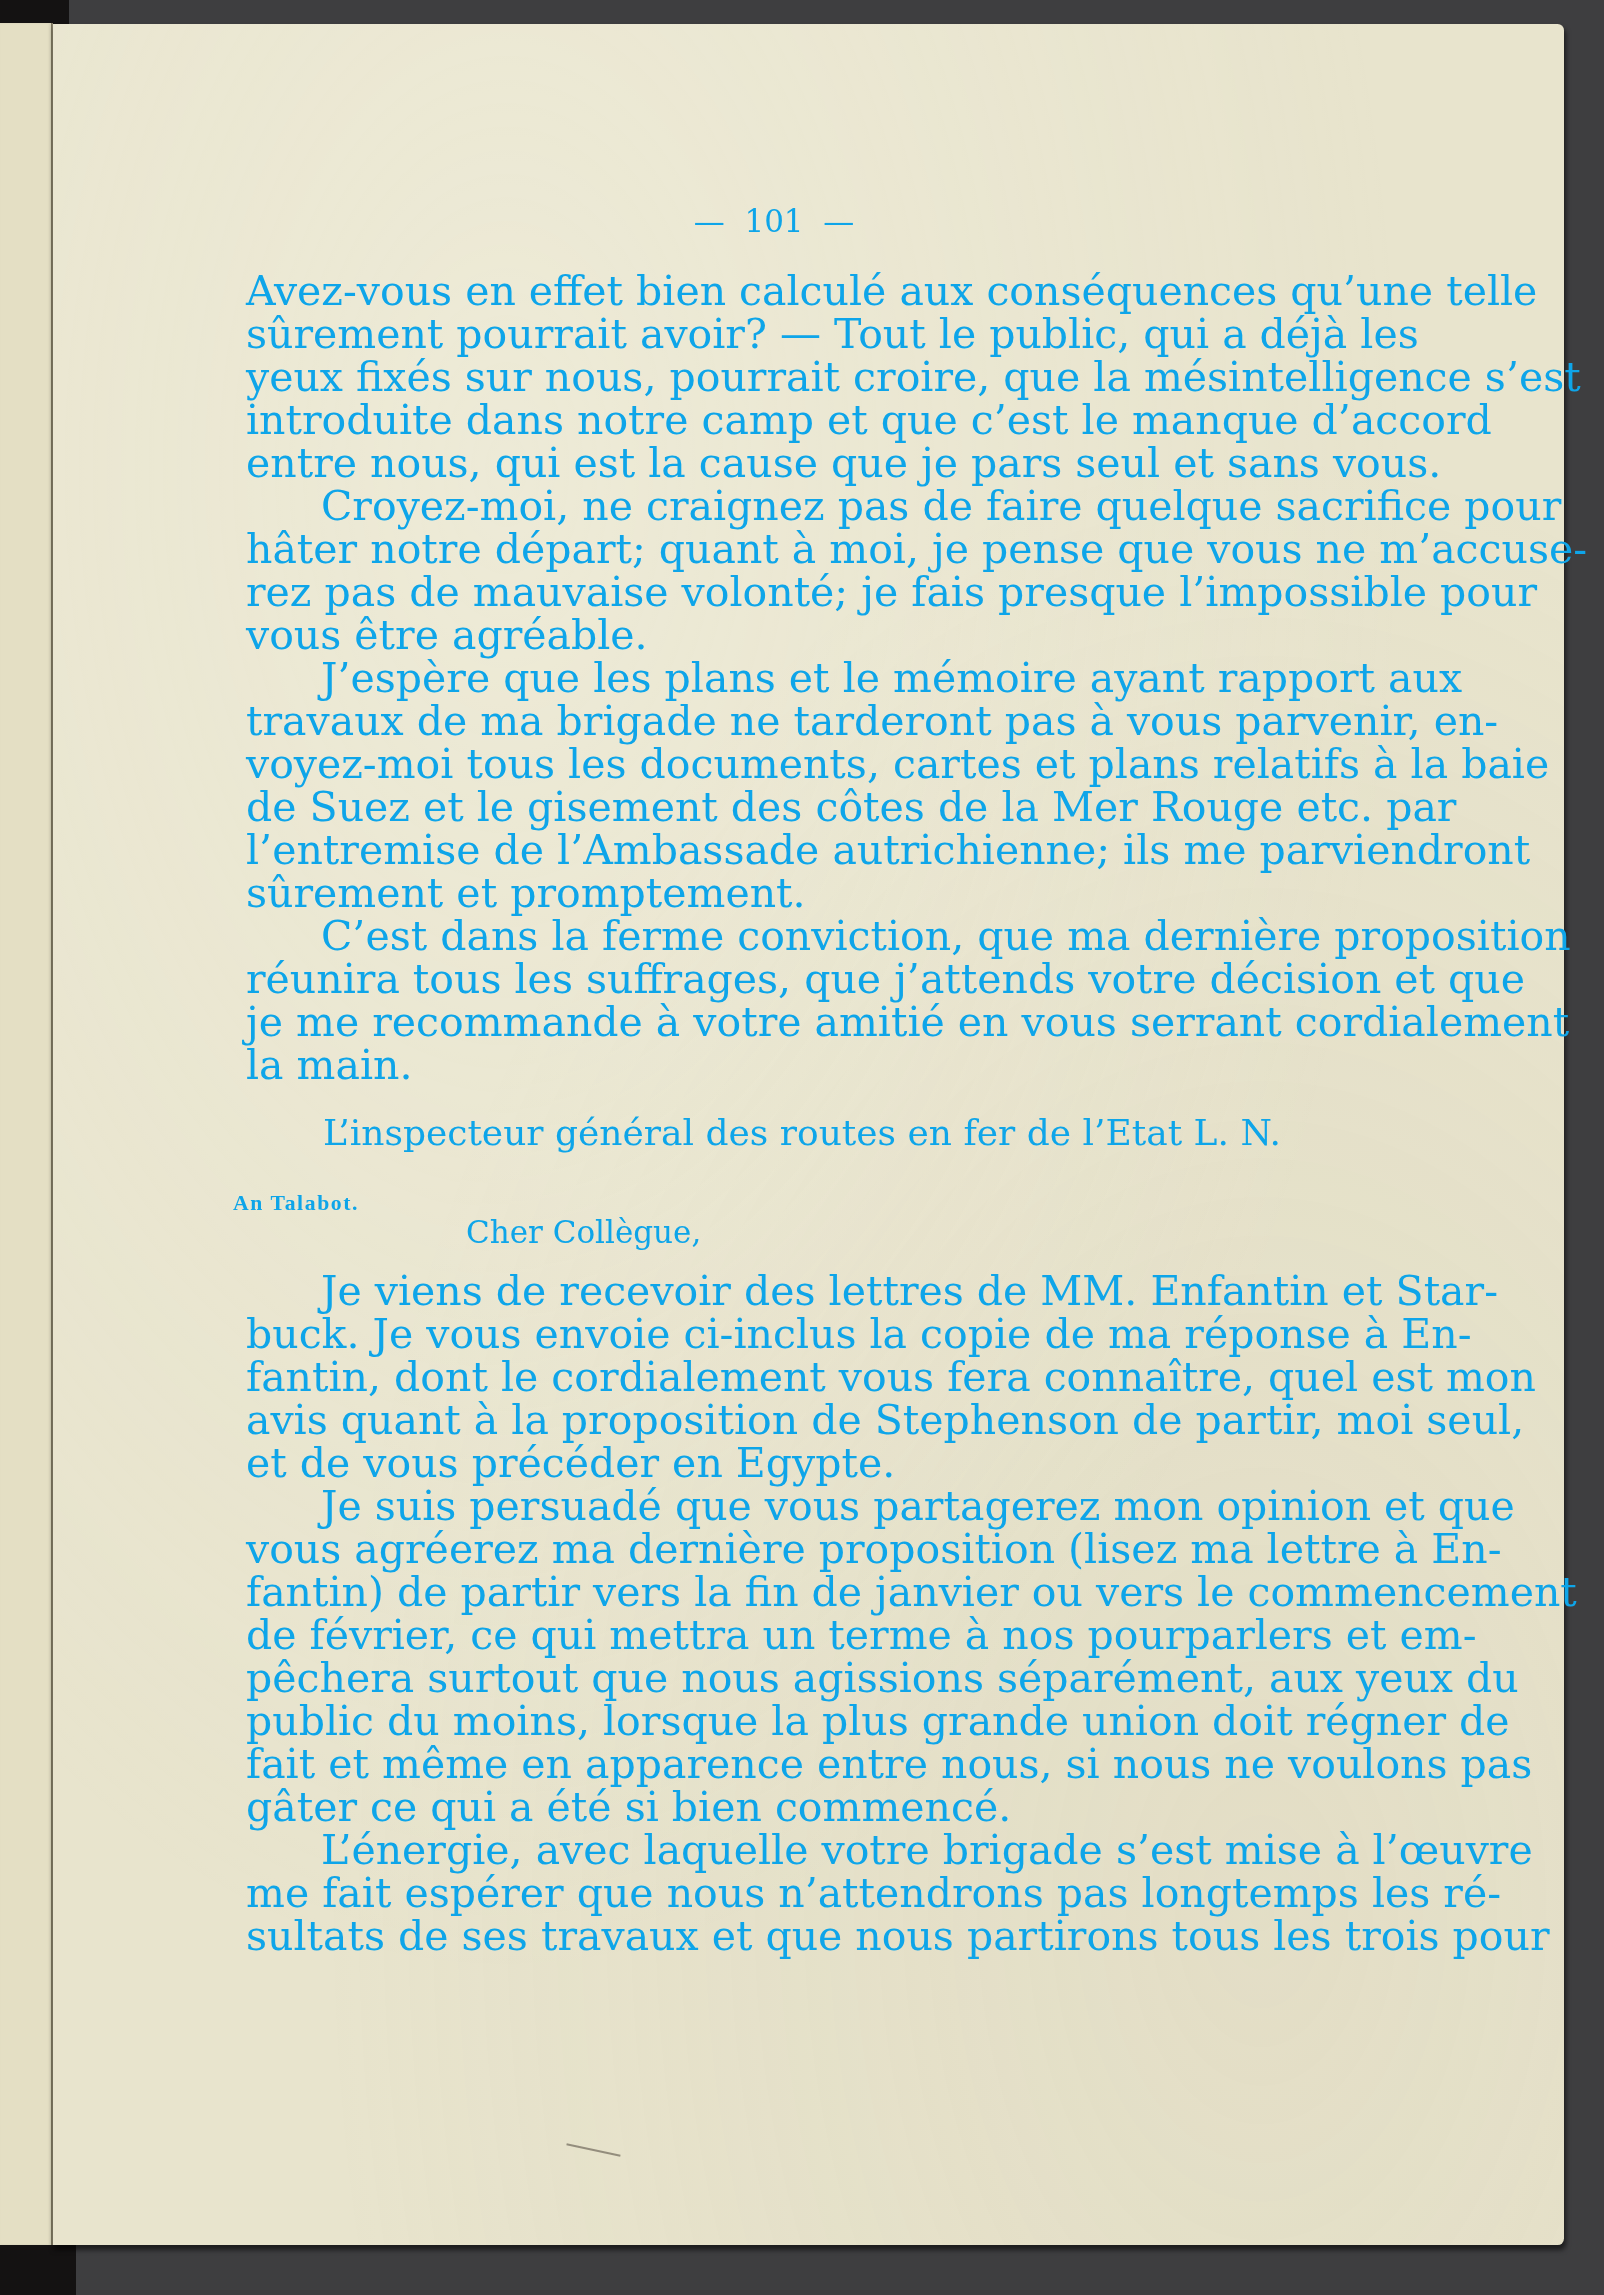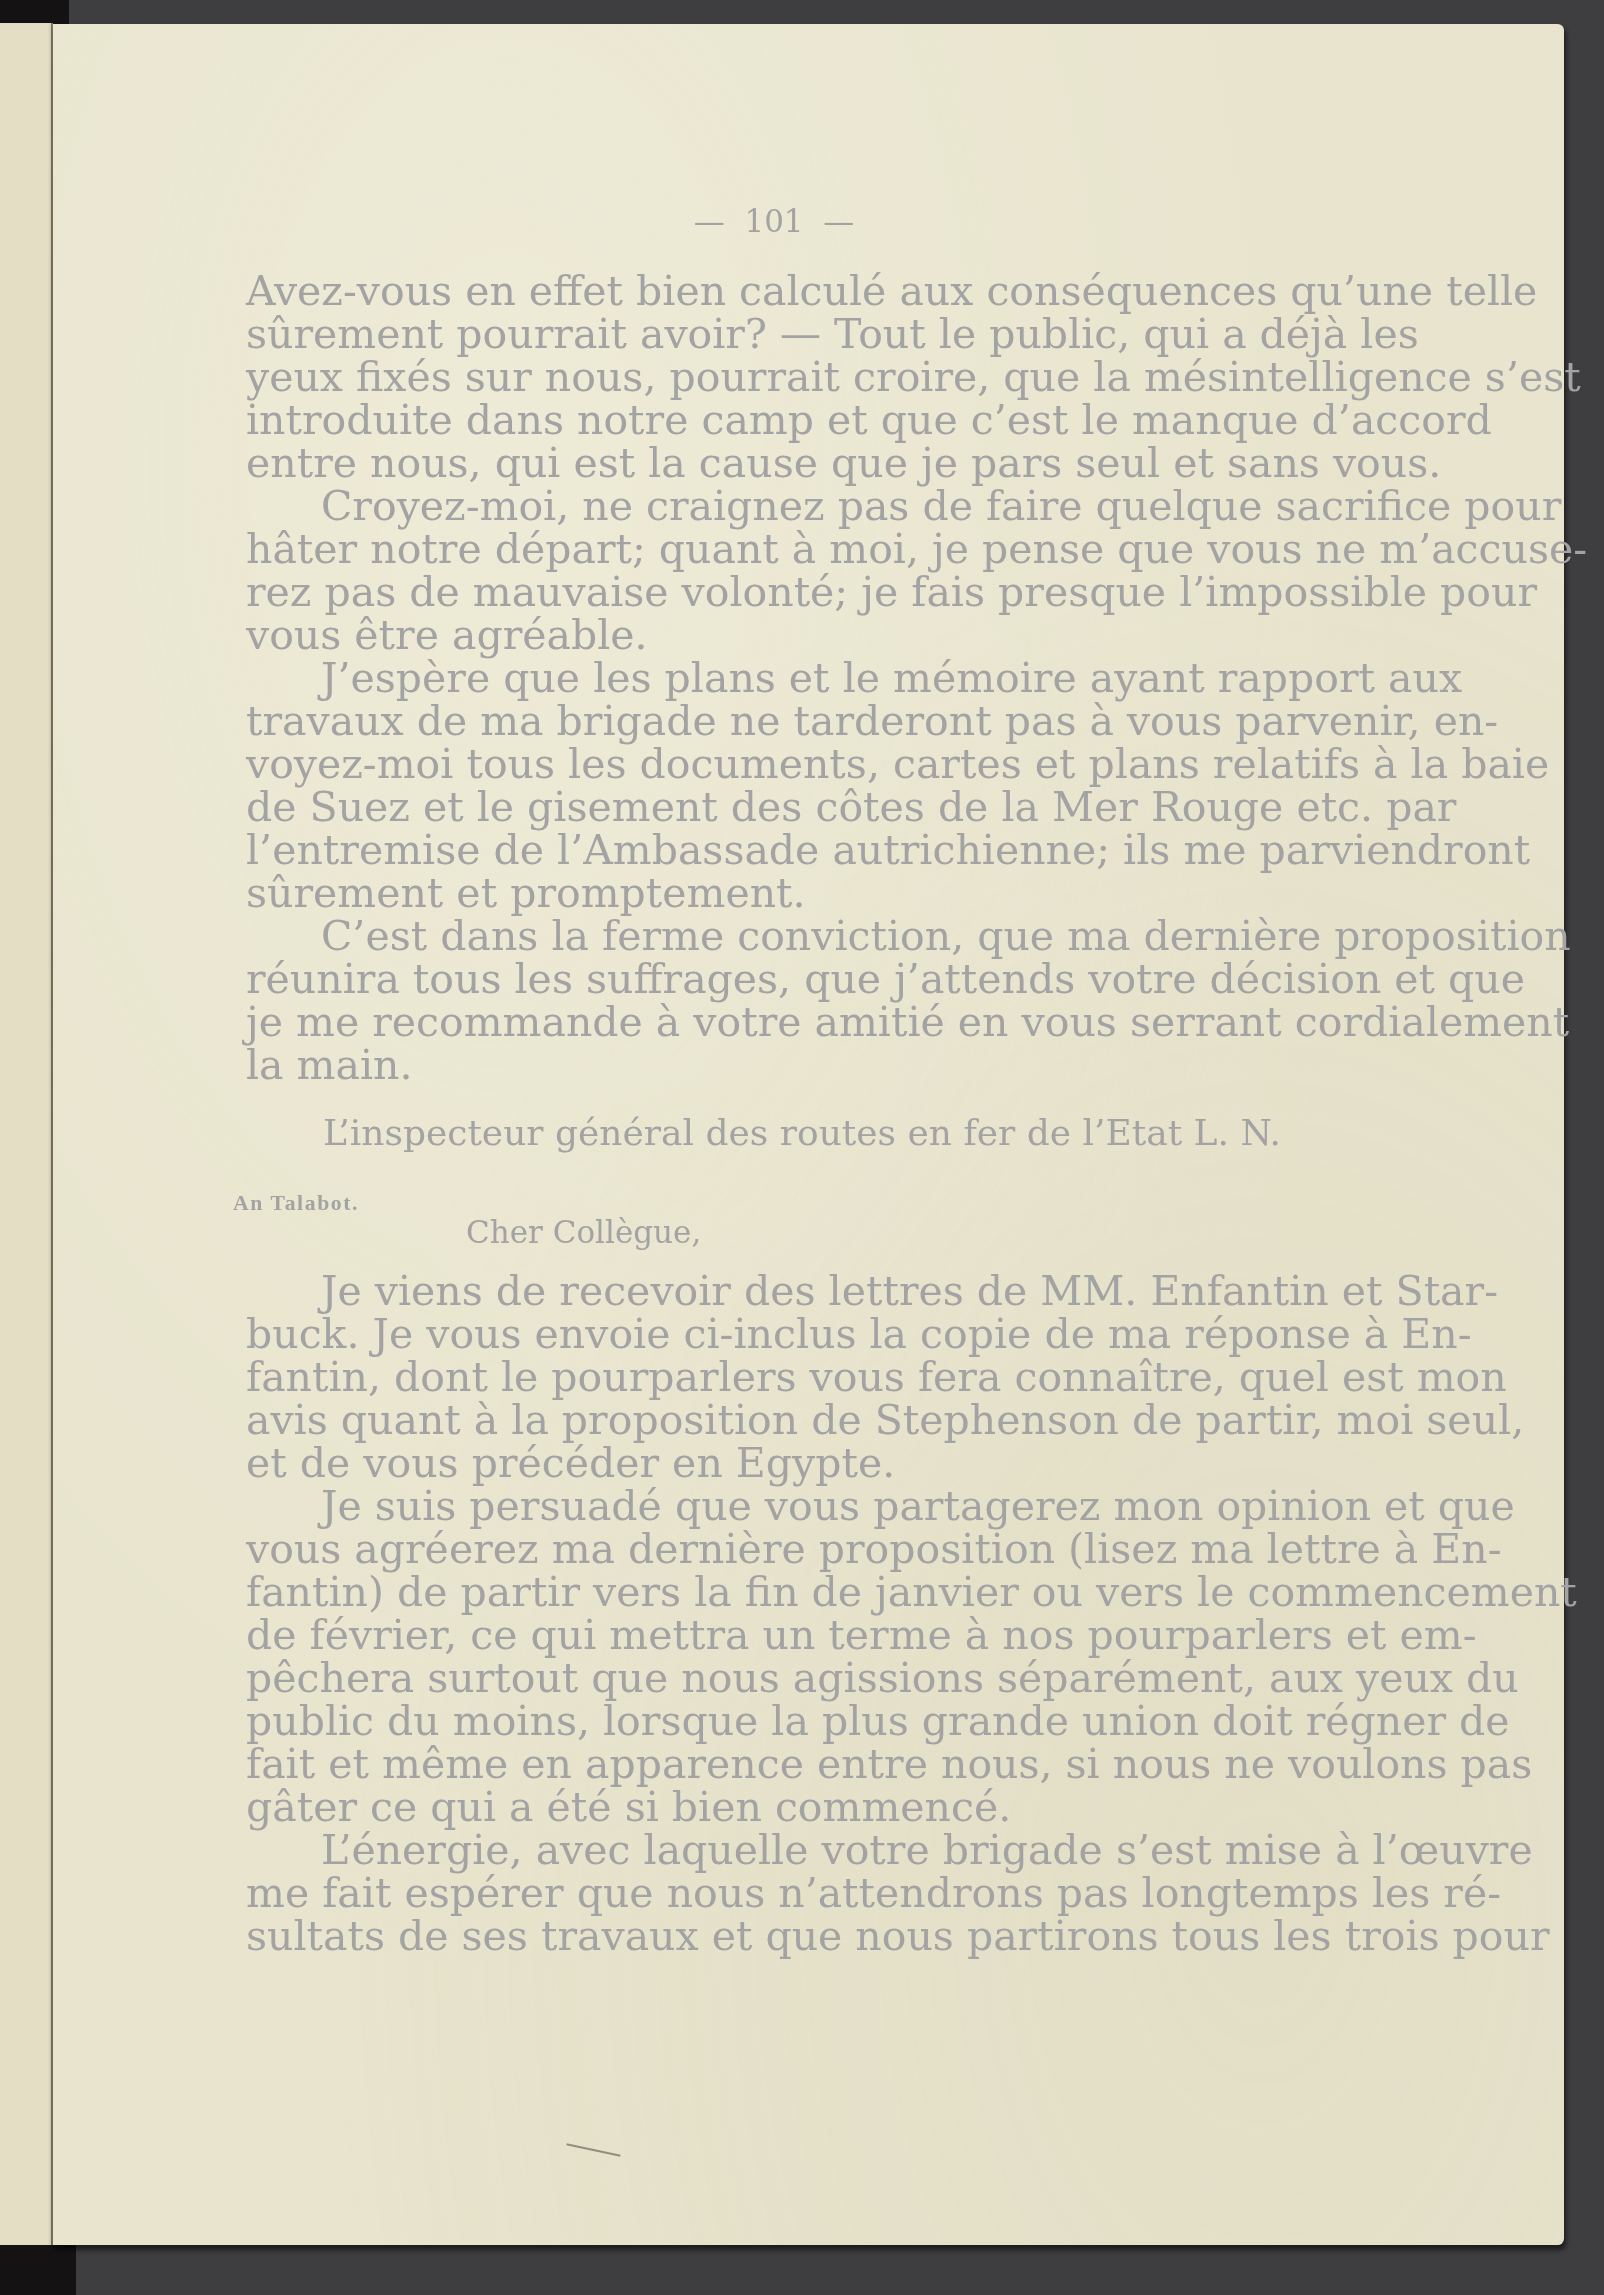--- a/index.html
+++ b/index.html
@@ -55,21 +55,21 @@
     }
     .stray-mark {
       position: absolute;
       left: 513px; top: 2125px;
       width: 55px; height: 1.6px;
       background: #6d675a;
       transform: rotate(12deg);
       opacity: 0.7;
     }
     .ink {
-      color: #a3a3a3;
+      color: #0ea5e9;
     }
     .page-number {
       position: absolute;
       left: 676px; top: 201px;
       width: 196px;
       text-align: center;
       font-size: 31px;
       line-height: 40px;
       letter-spacing: 0;
       white-space: pre;
@@ -172,21 +172,21 @@
 
 <div class="signature ink">L’inspecteur général des routes en fer de l’Etat L. N.</div>
 
 <div class="addressee ink">An Talabot.</div>
 <div class="salutation ink">Cher Collègue,</div>
 
 <div class="text-block ink" style="top:1270px;">
   <p class="para">
     <span class="line indent">Je viens de recevoir des lettres de MM. Enfantin et Star-</span>
     <span class="line">buck. Je vous envoie ci-inclus la copie de ma réponse à En-</span>
-    <span class="line">fantin, dont le pourparlers vous fera connaître, quel est mon</span>
+    <span class="line">fantin, dont le cordialement vous fera connaître, quel est mon</span>
     <span class="line">avis quant à la proposition de Stephenson de partir, moi seul,</span>
     <span class="line last">et de vous précéder en Egypte.</span>
   </p>
   <p class="para">
     <span class="line indent">Je suis persuadé que vous partagerez mon opinion et que</span>
     <span class="line">vous agréerez ma dernière proposition (lisez ma lettre à En-</span>
     <span class="line">fantin) de partir vers la fin de janvier ou vers le commencement</span>
     <span class="line">de février, ce qui mettra un terme à nos pourparlers et em-</span>
     <span class="line">pêchera surtout que nous agissions séparément, aux yeux du</span>
     <span class="line">public du moins, lorsque la plus grande union doit régner de</span>

